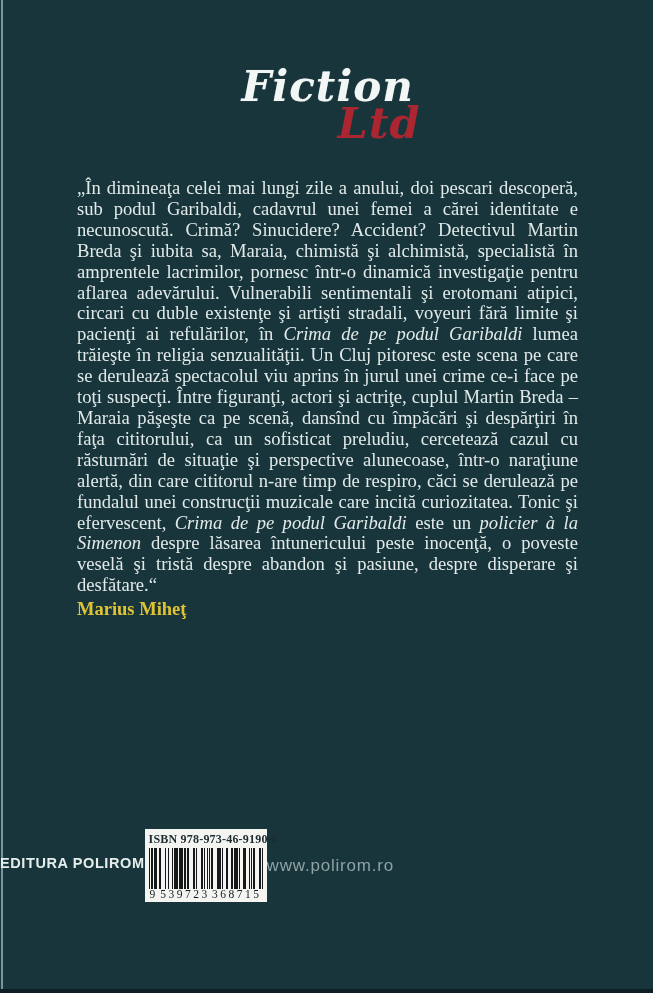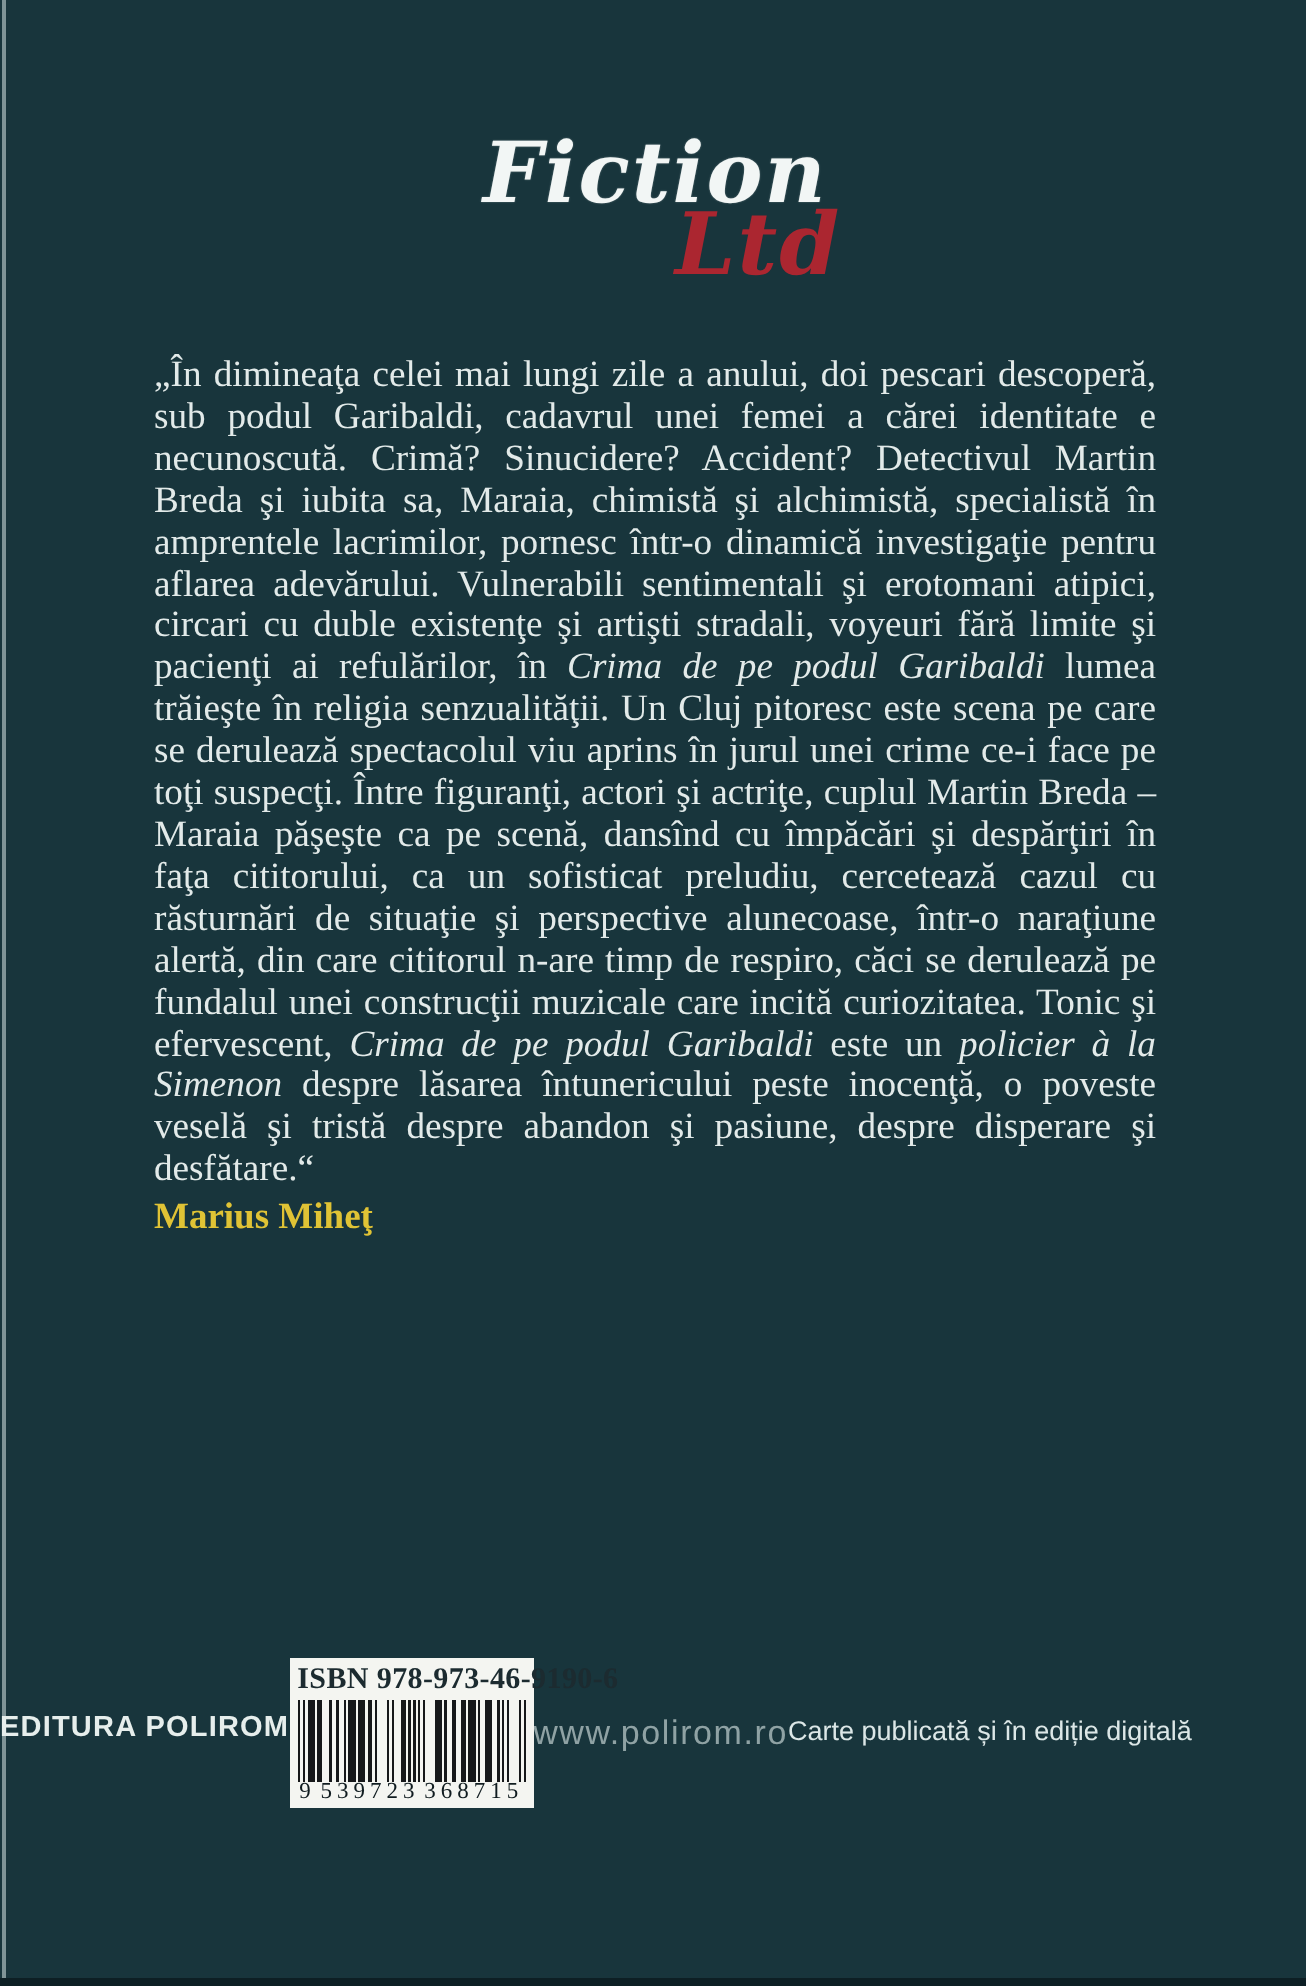--- a/index.html
+++ b/index.html
@@ -63,21 +63,21 @@
   }
   .isbn-box{
     margin-top:5px;
     width:114px;
     background:#f4f5f1;
     padding:3px 4px 2px 4px;
     position:relative;
   }
   .isbn-label{
     font-family:"Liberation Serif", serif;
-    font-size:15px;font-weight:bold;
+    font-size:12px;font-weight:bold;
     color:#1c2b30;
     text-align:center;
     white-space:nowrap;
     letter-spacing:0.2px;
     margin-bottom:1px;
   }
   .barcode-svg{display:block;width:100%;height:52px;}
   .barcode-digits{
     position:absolute;left:4px;right:4px;bottom:2px;
     display:flex;justify-content:space-between;align-items:flex-end;
@@ -176,15 +176,14 @@
           <rect x="94" y="0" width="1" height="50" fill="#16181a"></rect>
         </svg>
       <div id="barcode-digits" class="barcode-digits">
           <span>9</span>
           <span>539723</span>
           <span>368715</span>
         </div>
     </div>
 
     <div class="website">www.polirom.ro</div>
-    <div class="digital-note">Carte publicată și în ediție digitală</div>
   </div>
 </div>
 
 </body></html>

